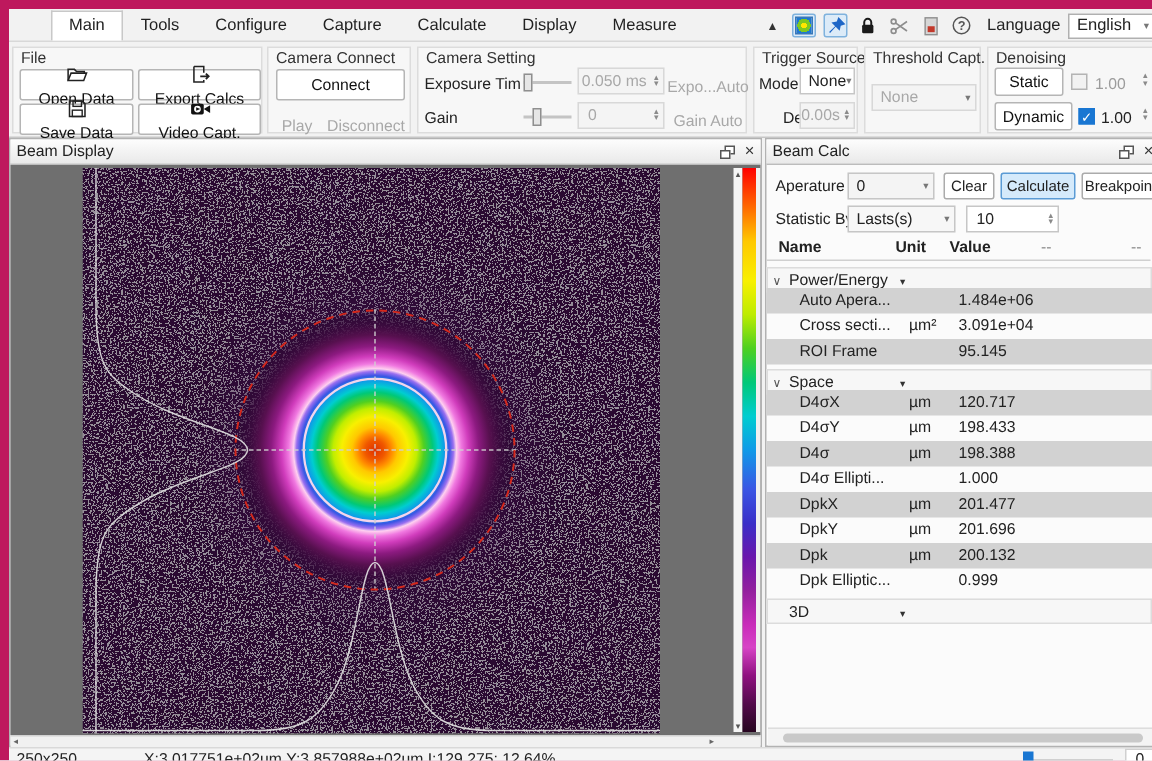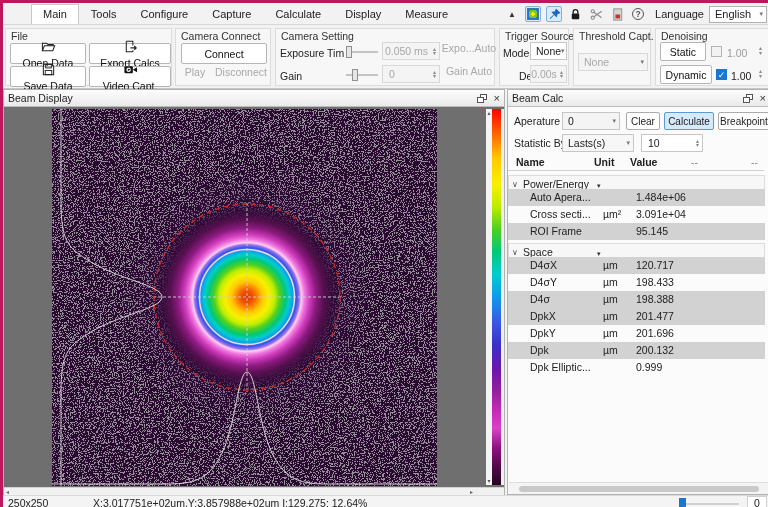--- a/index.html
+++ b/index.html
@@ -1,18 +1,18 @@
 <!DOCTYPE html>
 <html><head>
 <meta charset="utf-8">
 <style>
   * { margin:0; padding:0; box-sizing:border-box; }
   html,body { width:768px; height:507px; overflow:hidden; }
   body { font-family:"Liberation Sans", sans-serif; font-size:11px; color:#222; background:#f2f2f2; }
-  .app { position:relative; width:768px; height:507px; background:#f2f2f2; border:3px solid #be185d; }
+  .app { position:relative; width:768px; height:507px; background:#f2f2f2; border:6px solid #be185d; }
 
   
   .menubar { position:absolute; left:0; top:0; width:768px; height:22px; background:#f2f2f2; border-bottom:1px solid #d8d8d8; display:flex; align-items:flex-end; padding-left:28px; }
   .menutab { padding:3px 11px 4px; cursor:default; color:#222; border:1px solid transparent; border-bottom:none; }
   .menutab.sel { background:#fff; border-color:#c8c8c8; }
   .menu-right { position:absolute; right:4px; top:0; height:22px; display:flex; align-items:center; gap:5px; }
   .mr-ic { width:16px; height:16px; display:flex; align-items:center; justify-content:center; }
   .mr-box { border:1px solid transparent; border-radius:2px; }
   .mr-box.toggled { background:#dcebf8; border-color:#7fb2dd; }
   .collapse-gl { font-size:8px; color:#333; }
@@ -20,21 +20,21 @@
   .help-c { width:12px; height:12px; border:1px solid #555; border-radius:50%; font-size:8.5px; font-weight:bold; color:#555; display:flex; align-items:center; justify-content:center; }
   .lang-label { color:#222; margin-left:4px; }
   .lang-dd { width:58px; height:17px; background:#fff; border:1px solid #b0b0b0; display:flex; align-items:center; justify-content:space-between; padding:0 3px 0 5px; }
   .dd-ar { font-size:7px; color:#777; }
 
   
   .ribbon { position:absolute; left:0; top:22px; width:768px; height:64px; background:#f2f2f2; border-bottom:1px solid #c6c6c6; }
   .group { position:absolute; top:3px; height:58px; border:1px solid #dcdcdc; background:#f7f7f7; }
   .gtitle { position:absolute; left:5px; top:1px; font-size:10.5px; color:#333; white-space:nowrap; }
   .btn { position:absolute; background:#fff; border:1px solid #b5b5b5; border-radius:2px; display:flex; align-items:center; justify-content:center; gap:3px; font-size:10.5px; color:#111; cursor:default; white-space:nowrap;flex-direction:column; }
-  .flatbtn { position:absolute; color:#a8a8a8; display:flex; align-items:flex-start; justify-content:center; font-size:10.5px; }
+  .flatbtn { position:absolute; color:#a8a8a8; display:flex; align-items:flex-end; justify-content:center; font-size:10.5px; }
   .rlabel { position:absolute; font-size:10.5px; color:#222; white-space:nowrap; }
   .rlabel.dim { color:#9c9c9c; }
   .slider { position:absolute; height:12px; }
   .slider .track { position:absolute; left:0; right:0; top:5px; height:2px; background:#c4c4c4; }
   .slider .handle { position:absolute; top:0; width:6px; height:12px; background:#e6e6e6; border:1px solid #8f8f8f; }
   .spinbox { position:absolute; height:18px; background:#fff; border:1px solid #c6c6c6; display:flex; align-items:center; }
   .spinbox.disabled { background:#f4f4f4; color:#a8a8a8; border-color:#d8d8d8; }
   .spinbox .val { flex:1; text-align:center; font-size:10.5px; }
   .spin-ar { width:9px; display:flex; flex-direction:column; align-items:center; line-height:4.5px; font-size:6px; color:#8a8a8a; }
   .dropdown { position:absolute; height:18px; border:1px solid #c6c6c6; background:#fff; display:flex; align-items:center; justify-content:space-between; padding:0 3px 0 5px; font-size:10.5px; }
@@ -432,39 +432,49 @@
         <div class="trow data">
           <span class="c-name">D4σY</span>
           <span class="c-unit">µm</span>
           <span class="c-value">198.433</span>
         </div>
         <div class="trow data shaded">
           <span class="c-name">D4σ</span>
           <span class="c-unit">µm</span>
           <span class="c-value">198.388</span>
         </div>
+        <div class="trow data">
+          <span class="c-name">D4σ Ellipti...</span>
+          <span class="c-unit"></span>
+          <span class="c-value">1.000</span>
+        </div>
         <div class="trow data shaded">
           <span class="c-name">DpkX</span>
           <span class="c-unit">µm</span>
           <span class="c-value">201.477</span>
         </div>
         <div class="trow data">
           <span class="c-name">DpkY</span>
           <span class="c-unit">µm</span>
           <span class="c-value">201.696</span>
         </div>
         <div class="trow data shaded">
           <span class="c-name">Dpk</span>
           <span class="c-unit">µm</span>
           <span class="c-value">200.132</span>
         </div>
         <div class="trow data">
           <span class="c-name">Dpk Elliptic...</span>
           <span class="c-unit"></span>
           <span class="c-value">0.999</span>
+        </div>
+        <div class="trow group">
+          <span class="exp"></span>
+          <span class="gname">3D</span>
+          <span class="gdrop">▾</span>
         </div>
       </div>
 
     <div class="bc-hscroll">
         <div class="bc-thumb"></div>
       </div>
   </div>
 
   <div class="statusbar">
     <span class="sb-size">250x250</span>

